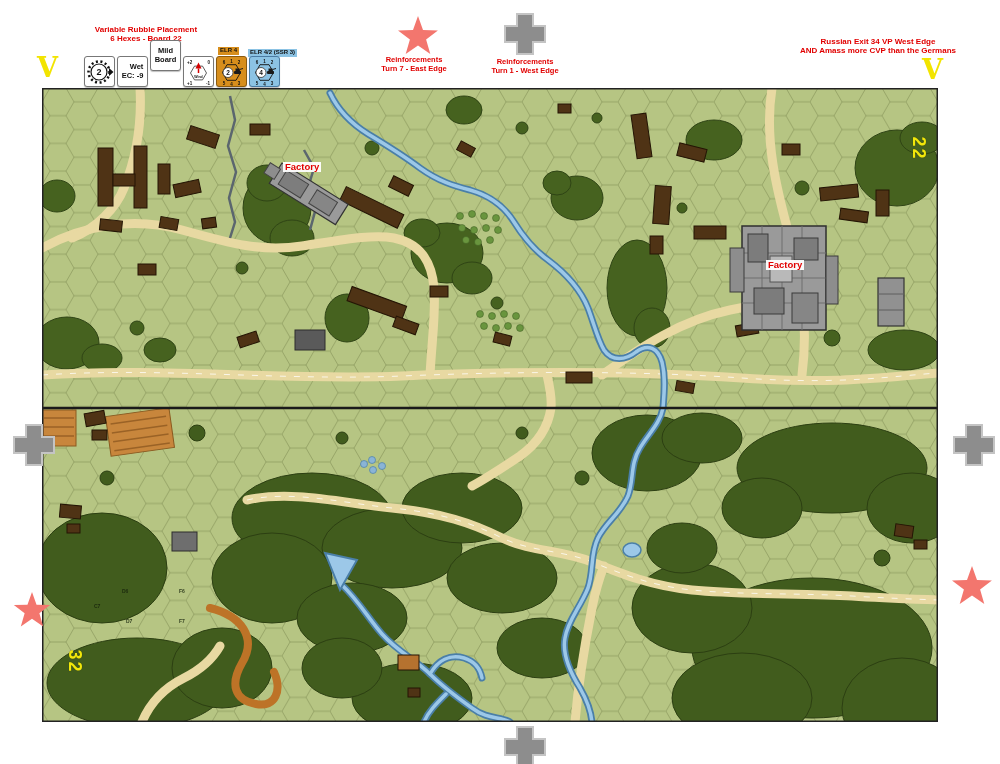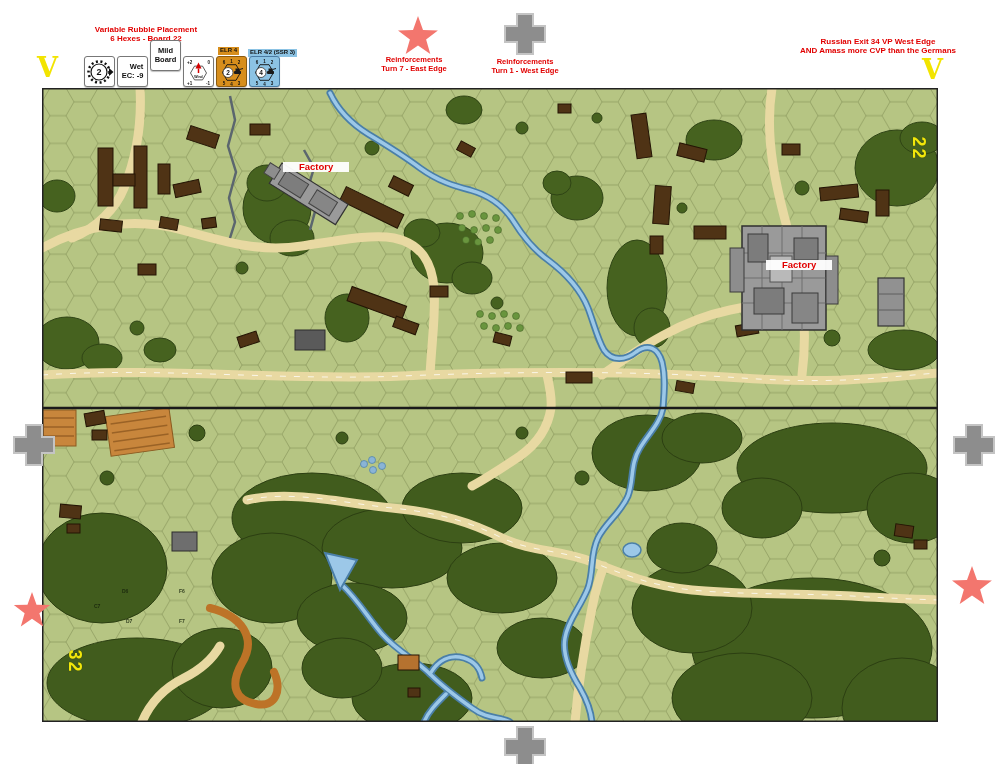--- a/index.html
+++ b/index.html
@@ -9,21 +9,21 @@
   .txt-red{color:#e10000;font-weight:bold;text-align:center;line-height:1.18;}
   .note{font-size:8px;}
   .vletter{color:#f2e400;font-family:"DejaVu Serif",serif;font-weight:bold;font-size:27px;line-height:1;}
   .counter{position:absolute;width:29px;height:29px;background:#ffffff;border:1px solid #777;
            border-radius:3px;box-shadow:0 1px 1px rgba(0,0,0,.25);display:flex;align-items:center;
            justify-content:center;text-align:center;font-weight:bold;font-size:7.5px;line-height:1.08;color:#111;}
   .counter.orange{background:#d78e1c;border-color:#8a5a10;}
   .counter.blue{background:#8cc3e4;border-color:#4a7ba3;}
   .elr-label{position:absolute;font-size:6px;font-weight:bold;color:#111;padding:0 2px;line-height:1.3;white-space:nowrap;}
   .factory-label{position:absolute;background:rgba(255,255,255,.95);color:#e10000;font-weight:bold;
-                 font-size:9.5px;line-height:1.1;padding:0 16px;}
+                 font-size:9.5px;line-height:1.1;padding:0 2px;}
   .board-num{position:absolute;color:#f2e70a;font-weight:bold;font-size:18px;letter-spacing:2px;
              transform:rotate(90deg);transform-origin:center;text-shadow:0 0 1px rgba(0,0,0,.4);}
   .hexlab{position:absolute;font-size:5px;color:#16230b;opacity:.85;font-weight:bold;}
   svg{display:block;}
 </style>
 </head>
 <body>
 
 <div id="canvas">
 

